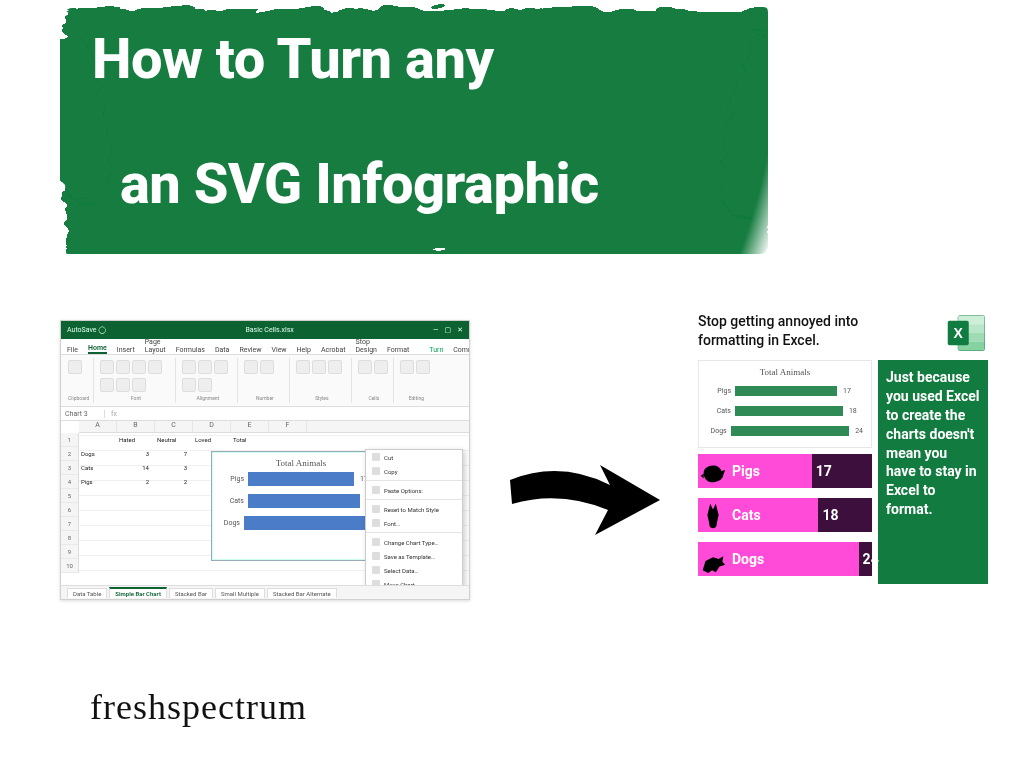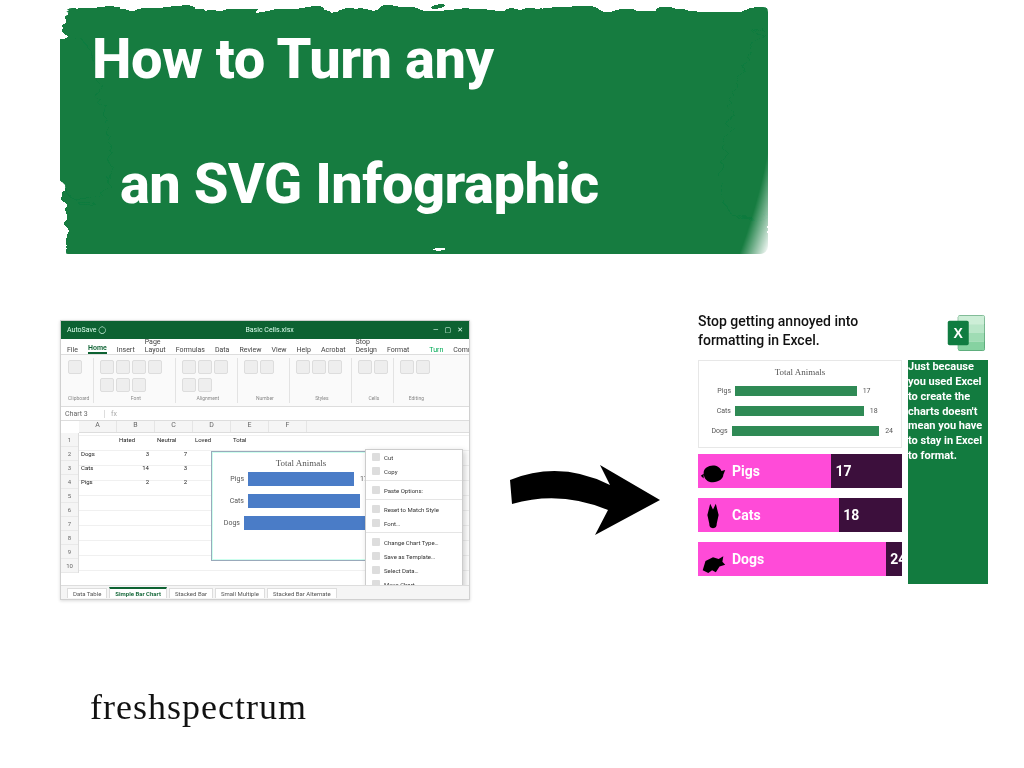--- a/index.html
+++ b/index.html
@@ -161,22 +161,22 @@
       position:absolute;left:0;height:34px;display:flex;align-items:center;
       background:linear-gradient(90deg,var(--magenta) 0,var(--magenta) var(--w),var(--darkpurple) var(--w),var(--darkpurple) 100%);
       width:100%;
       color:#fff;font-weight:700;font-size:14px;
     }
     .styled-chart .pbar .name{position:absolute;left:34px;}
     .styled-chart .pbar .num{position:absolute;left:calc(var(--w) + 4px);color:#fff;}
     .styled-chart .animal{position:absolute;left:-2px;width:34px;height:34px;display:flex;align-items:center;justify-content:center;}
 
     .green-callout{
-      width:80px;background:var(--green);color:#fff;
-      font-size:11px;font-weight:700;line-height:1.35;
+      width:110px;background:var(--green);color:#fff;
+      padding:8px;font-size:14px;font-weight:700;line-height:1.35;
     }
 
     .info-footer{display:flex;justify-content:space-between;align-items:center;margin-top:8px;font-size:10px;color:#333;}
     .xd-badge{display:flex;align-items:center;gap:5px;font-size:8px;color:#555;}
     .xd-ico{width:18px;height:18px;border-radius:4px;background:#470137;color:#ff61f6;display:flex;align-items:center;justify-content:center;font-weight:800;font-size:9px;}
 
     
     .brand{
       position:absolute; left:90px; bottom:40px;
       font-family:"Segoe Script","Comic Sans MS",cursive;

